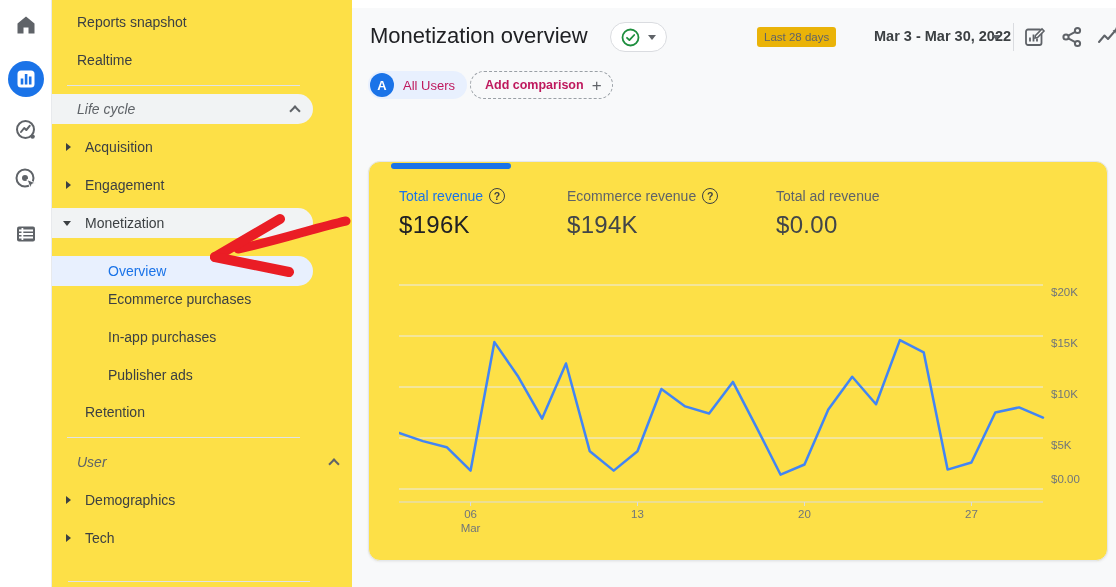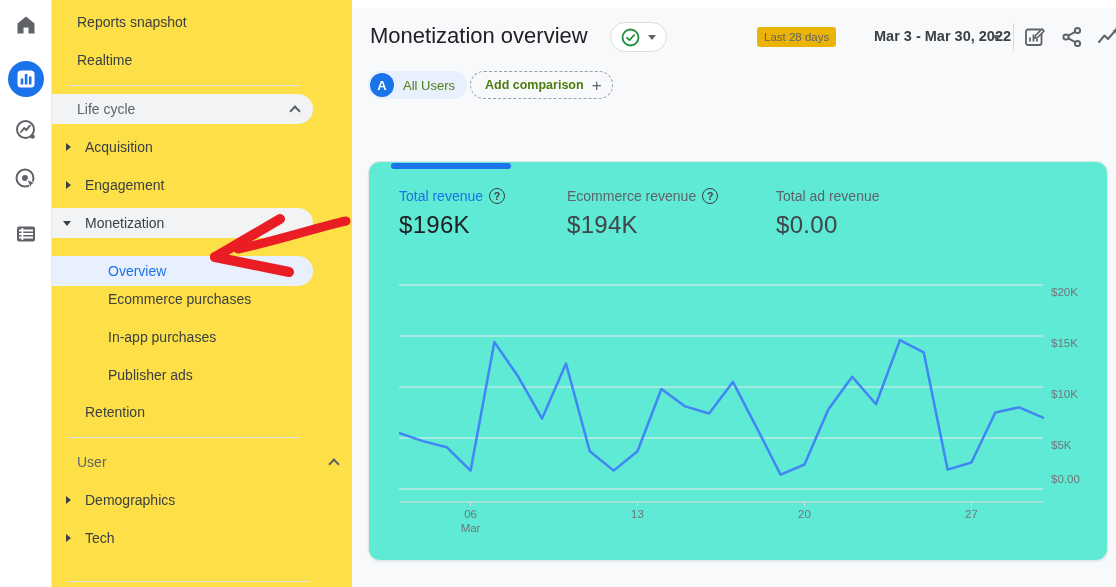--- a/index.html
+++ b/index.html
@@ -11,47 +11,47 @@
   .rail { position:absolute; left:0; top:0; width:52px; height:587px; background:#fff; border-right:1px solid #e8eaed; z-index:5; }
   .rail-icon { position:absolute; left:14px; width:24px; height:24px; cursor:pointer; }
   .rail-icon.active-wrap { left:8px; width:36px; height:36px; }
 
   
   .sidebar { position:absolute; left:52px; top:0; width:300px; height:587px; background:#fde047; z-index:4; }
   .srow { position:absolute; left:0; height:30px; line-height:30px; font-size:14px; color:#3c4043; cursor:pointer; white-space:nowrap; }
   .pill { position:absolute; left:0; width:261px; height:30px; border-radius:0 15px 15px 0; }
   .pill.gray { background:#f1f3f4; }
   .pill.blue { background:#e8f0fe; }
-  .sec-header { color:#5f6368; }
+  .sec-header { color:#5f6368;font-style:italic; }
   .divider { position:absolute; height:1px; background:#e0e3e7; }
   .tri-right { display:inline-block; width:0; height:0; border-top:4px solid transparent; border-bottom:4px solid transparent; border-left:5px solid #3c4043; margin-right:0; }
   .tri-down { display:inline-block; width:0; height:0; border-left:4px solid transparent; border-right:4px solid transparent; border-top:5px solid #3c4043; }
   .chev-up { position:absolute; right:14px; top:13px; width:8px; height:8px; border-top:2px solid #5f6368; border-right:2px solid #5f6368; transform:rotate(-45deg); }
 
   
   .main { position:absolute; left:352px; top:8px; width:764px; height:587px; background:#f8f9fa;text-decoration:underline; }
 
   .page-title { position:absolute; left:18px; top:15px; font-size:22px; color:#202124; }
   .status-pill { position:absolute; left:258px; top:14px; height:30px; padding:0 10px; background:#fff; border:1px solid #dadce0; border-radius:16px; display:flex; align-items:center; gap:8px; cursor:pointer; }
   .caret-down { width:0; height:0; border-left:4px solid transparent; border-right:4px solid transparent; border-top:5px solid #5f6368; }
 
   .preset-chip { position:absolute; left:405px; top:19px; background:#eab308; color:#5f6368; font-size:11.5px; padding:4px 7px; border-radius:3px; cursor:pointer; }
   .date-text { position:absolute; left:486px; top:20px; font-size:14.5px; font-weight:bold; color:#3c4043; cursor:pointer;margin-left:36px; }
   .date-caret { position:absolute; left:640px; top:27px; }
   .vdivider { position:absolute; left:661px; top:15px; width:1px; height:28px; background:#dadce0; }
   .hdr-icon { position:absolute; top:17px; width:24px; height:24px; cursor:pointer; }
   .allusers-chip { position:absolute; left:16px; top:63px; height:28px; background:#e8f0fe; border-radius:14px; display:flex; align-items:center; padding:0 12px 0 2px; gap:9px; cursor:pointer; }
   .avatar { width:24px; height:24px; border-radius:50%; background:#1a73e8; color:#fff; font-size:13px; font-weight:bold; display:flex; align-items:center; justify-content:center; }
-  .chip-label { font-size:13px; color:#4d7c0f; }
+  .chip-label { font-size:13px; color:#be185d; }
   .addcomp-chip { position:absolute; left:118px; top:63px; height:28px; border:1px dashed #9aa0a6; border-radius:14px; display:flex; align-items:center; padding:0 10px 0 14px; gap:8px; cursor:pointer; }
   .addcomp-chip .chip-label { font-weight:bold; font-size:12.5px; }
   .plus-icon { font-size:17px; color:#5f6368; line-height:1; }
 
   
-  .card { position:absolute; left:16px; top:153px; width:740px; height:400px; background:#5eead4; border:1px solid #e4e7ea; border-radius:12px; box-shadow:0 1px 2px rgba(60,64,67,.08); }
+  .card { position:absolute; left:16px; top:153px; width:740px; height:400px; background:#fde047; border:1px solid #e4e7ea; border-radius:12px; box-shadow:0 1px 2px rgba(60,64,67,.08); }
   .tab-indicator { position:absolute; left:22px; top:1px; width:120px; height:6px; background:#1a73e8; border-radius:3px; }
   .metric { position:absolute; top:26px; }
   .metric-label { font-size:14px; display:flex; align-items:center; gap:6px; }
   .metric-label.blue { color:#1a73e8; }
   .metric-label.gray { color:#5f6368; }
   .metric-value { margin-top:7px; font-size:24px; color:#202124; letter-spacing:.3px; }
   .metric-value.dim { color:#414549; }
   .help-icon { width:16px; height:16px; border:1.5px solid #3c4043; border-radius:50%; color:#3c4043; font-size:10.5px; font-weight:bold; display:flex; align-items:center; justify-content:center; }
   #chart-host { position:absolute; left:30px; top:107px; width:690px; height:268px; }
 

